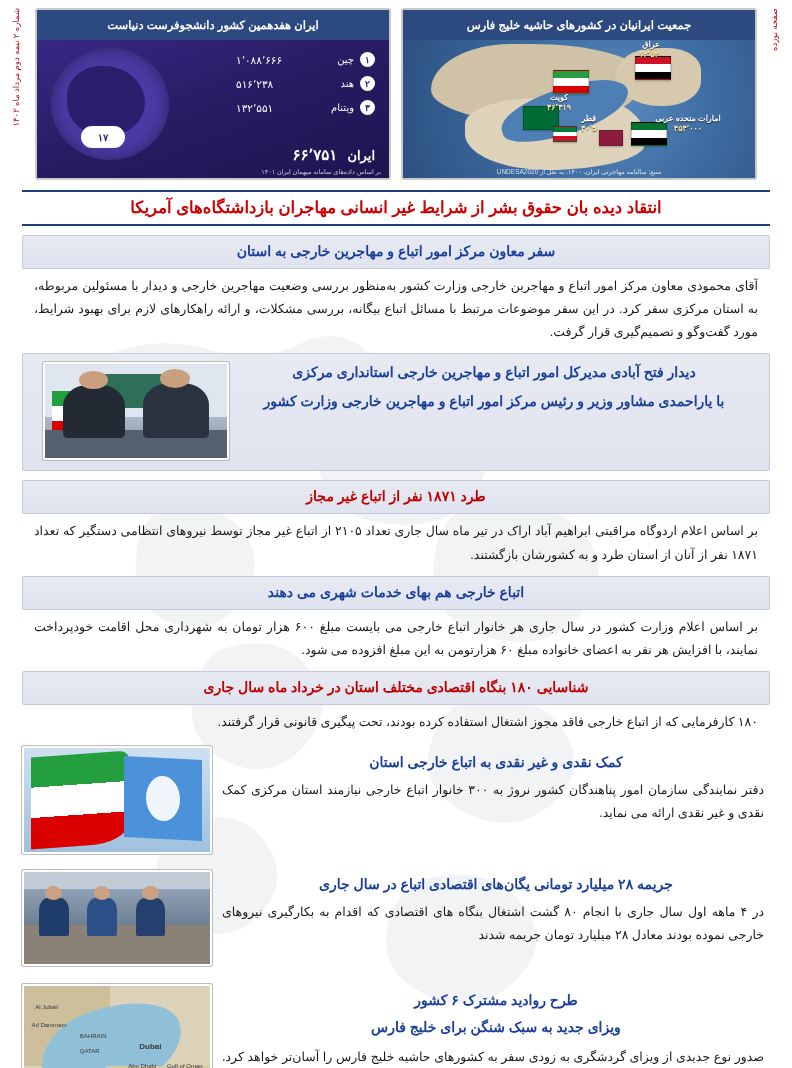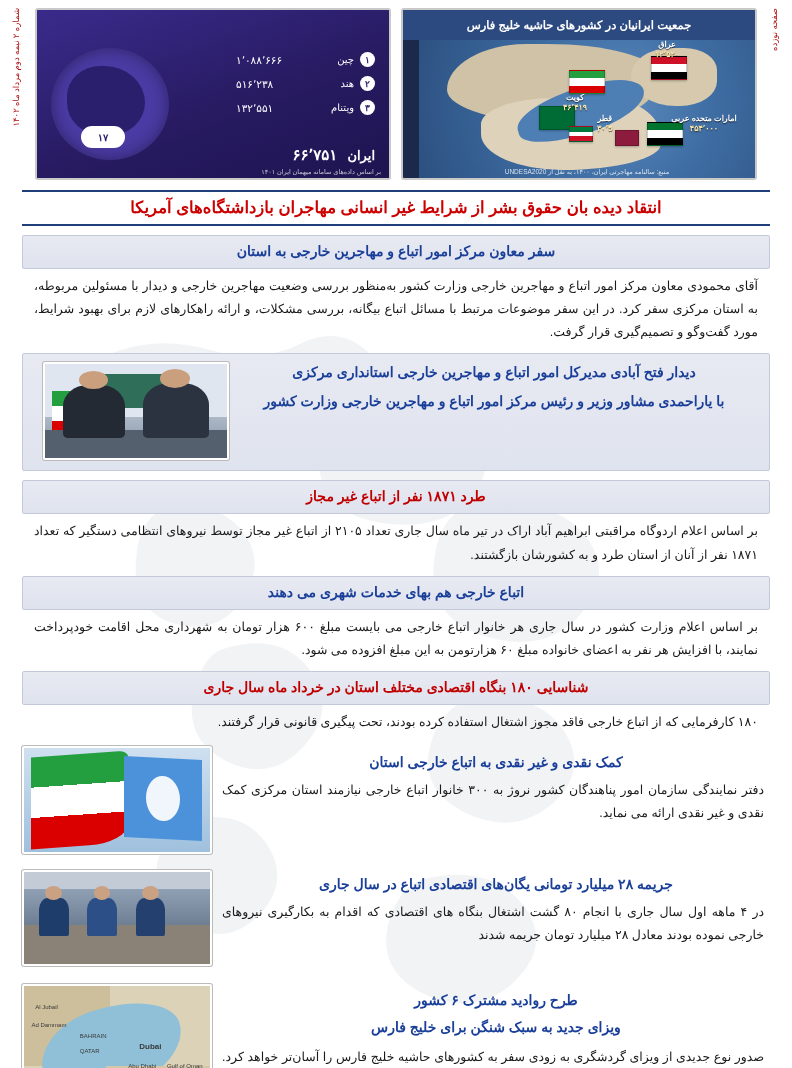--- a/index.html
+++ b/index.html
@@ -101,21 +101,20 @@
     text-align: center;
     z-index: 3;
   }
 
   
   .gulf-map {
     position: absolute;
     inset: 0;
     background:
       radial-gradient(circle at 60% 55%, #5d8bbf 0%, #3f6ea4 40%, #2b4f7e 100%);
-    margin-left: 16px;
   }
   .gulf-land {
     position: absolute;
     background: #d9cdb4;
   }
   .land-iran {
     left: 28px; top: 34px; width: 210px; height: 80px;
     border-radius: 40% 55% 45% 60% / 60% 40% 55% 45%;
     background: #cfc2a6;
   }
@@ -485,20 +484,21 @@
             <span class="rank-value">۱۳۲٬۵۵۱</span>
           </div>
 
           <div class="iran-line">
             <span class="iran-label">ایران</span>
             <span class="iran-value">۶۶٬۷۵۱</span>
           </div>
 
           <div class="info-source">بر اساس داده‌های سامانه میهمان ایران ۱۴۰۱</div>
         </div>
+        <div class="card-caption">ایران هفدهمین کشور دانشجوفرست دنیاست</div>
       </div>
     </div>
 
     <div class="headline">انتقاد دیده بان حقوق بشر از شرایط غیر انسانی مهاجران بازداشتگاه‌های آمریکا</div>
 
     <div class="article">
       <div class="article-bar">
         <div class="article-title">سفر معاون مرکز امور اتباع و مهاجرین خارجی به استان</div>
       </div>
       <div class="article-body">آقای محمودی معاون مرکز امور اتباع و مهاجرین خارجی وزارت کشور به‌منظور بررسی وضعیت مهاجرین خارجی و دیدار با مسئولین مربوطه، به استان مرکزی سفر کرد. در این سفر موضوعات مرتبط با مسائل اتباع بیگانه، بررسی مشکلات، و ارائه راهکارهای لازم برای بهبود شرایط، مورد گفت‌وگو و تصمیم‌گیری قرار گرفت.</div>

